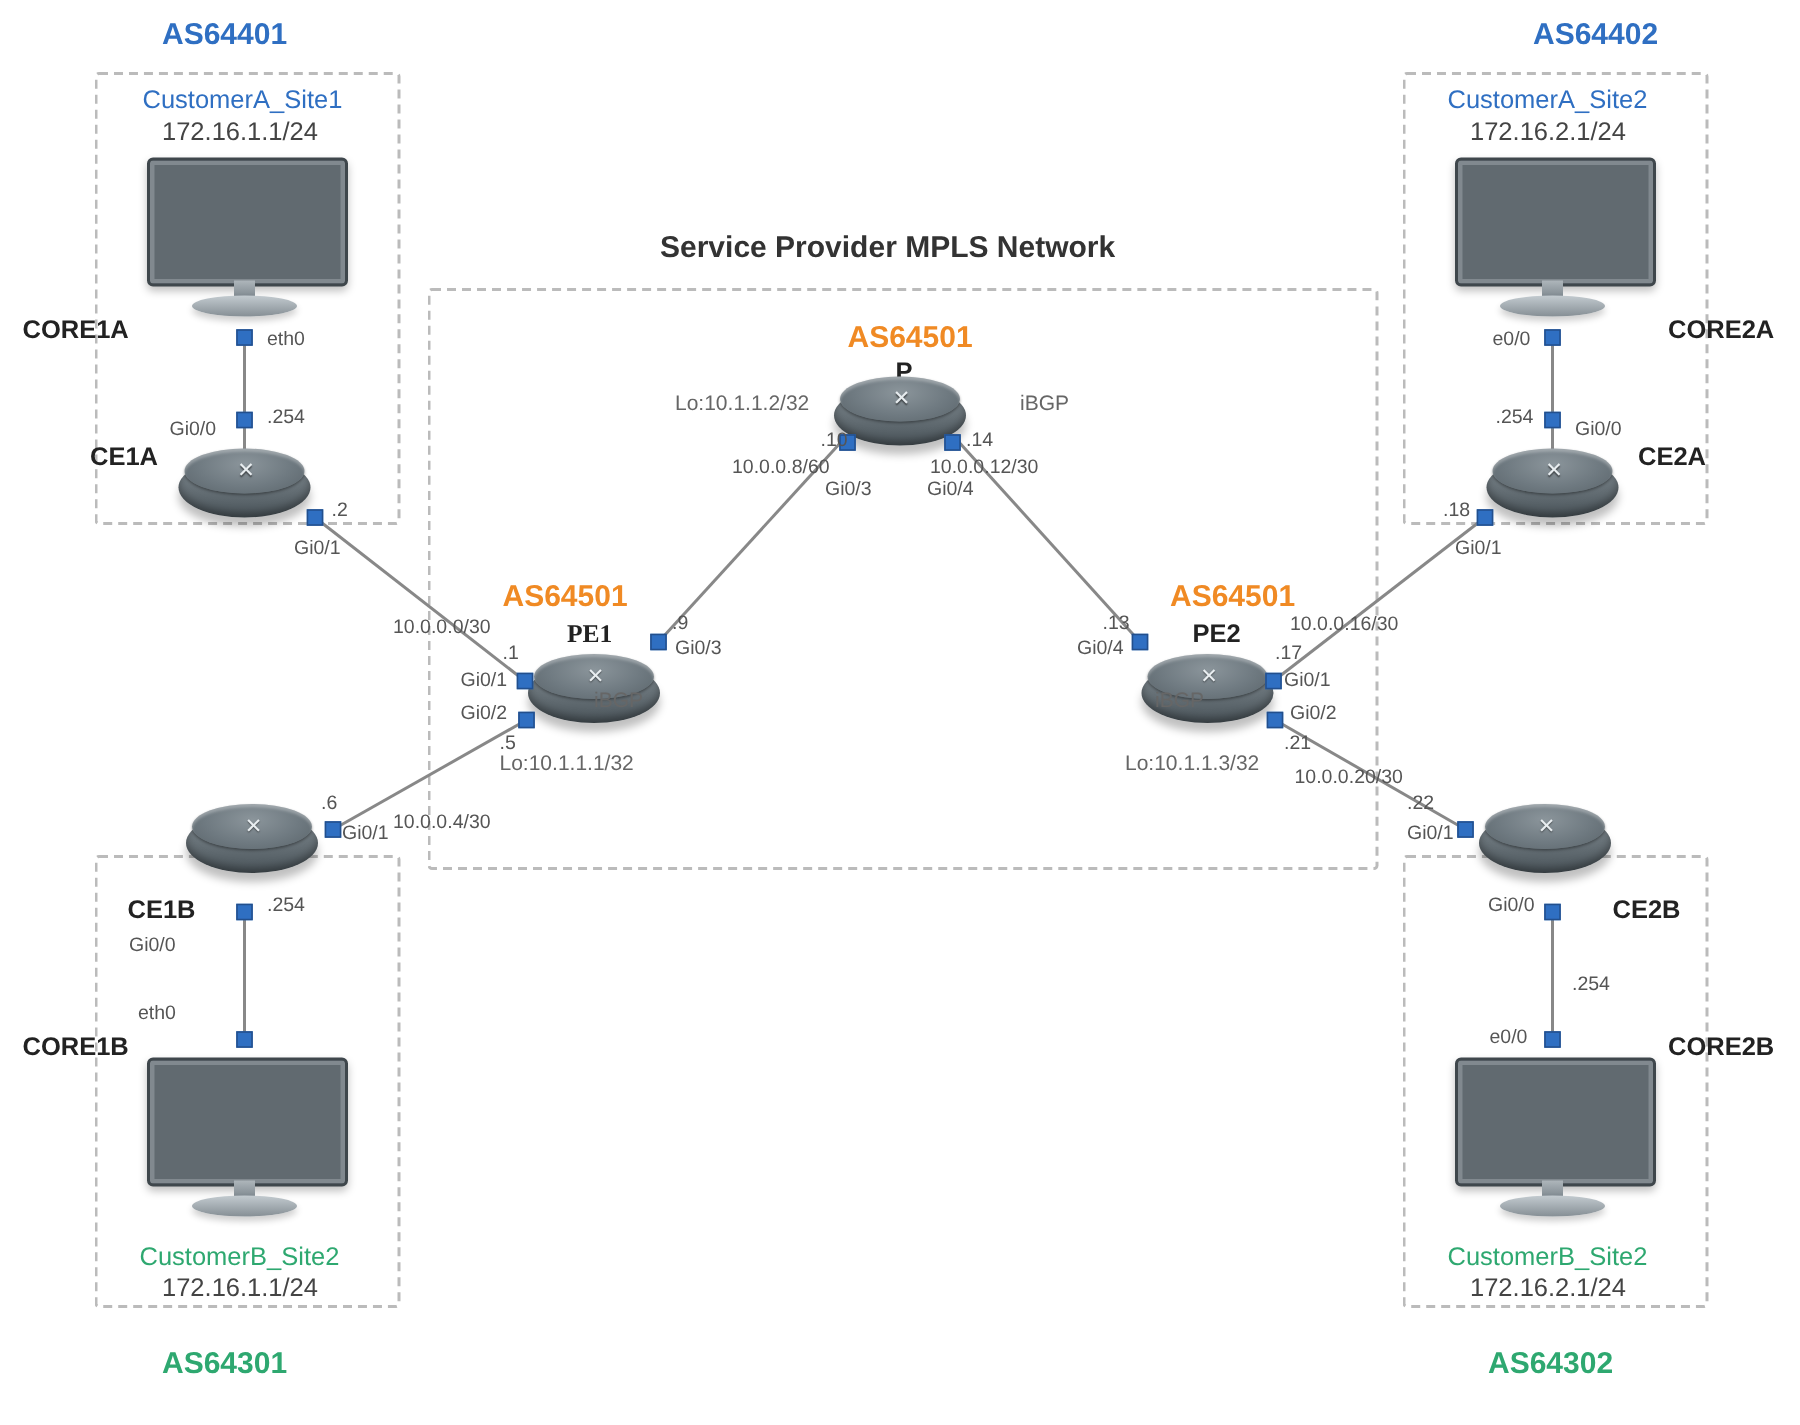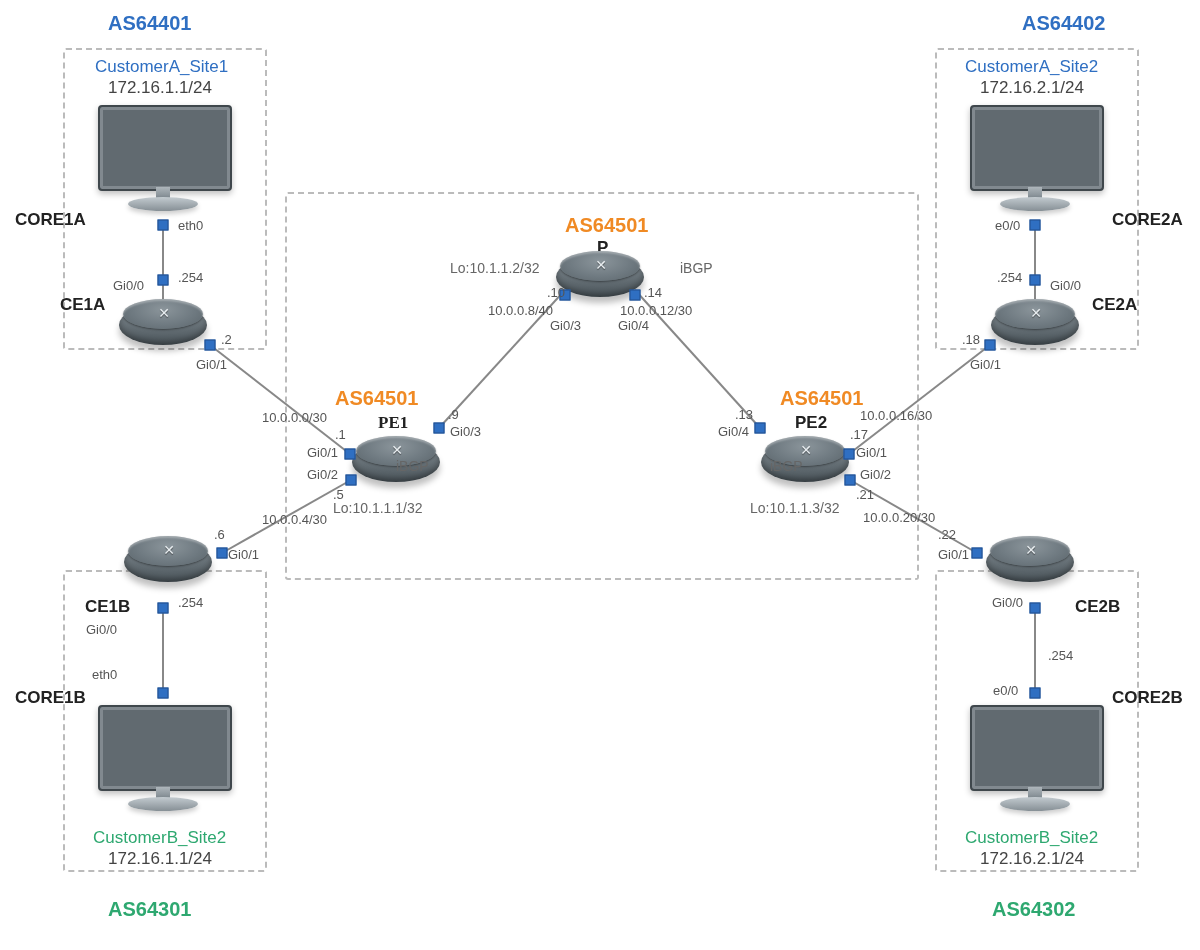--- a/index.html
+++ b/index.html
@@ -222,35 +222,36 @@
   <div class="disk"></div>
       <div class="top"></div>
       <div class="arrows">✕</div>
 </div>
 <div class="label bold mid" style="left:1092px; top:295px;">CE2A</div>
 
 <div class="port" style="left:990px; top:345px;"></div>
 <div class="label thin" style="left:962px; top:332px;">.18</div>
 <div class="label thin" style="left:970px; top:357px;">Gi0/1</div>
 
+<div class="label big" style="left:440px; top:154px; color:#333;">Service Provider MPLS Network</div>
 
 <div class="label big orange" style="left:565px; top:214px;">AS64501</div>
 <div class="label bold mid" style="left:597px; top:238px;">P</div>
 <div class="label gray" style="left:450px; top:260px;">Lo:10.1.1.2/32</div>
 <div class="label gray" style="left:680px; top:260px;">iBGP</div>
 
 <div class="router" style="left:600px; top:278px;">
   <div class="disk"></div>
       <div class="top"></div>
       <div class="arrows">✕</div>
 </div>
 
 <div class="port" style="left:565px; top:295px;"></div>
 <div class="label thin" style="left:547px; top:285px;">.10</div>
-<div class="label thin" style="left:488px; top:303px;">10.0.0.8/40</div>
+<div class="label thin" style="left:488px; top:303px;">10.0.0.8/60</div>
 <div class="label thin" style="left:550px; top:318px;">Gi0/3</div>
 
 <div class="port" style="left:635px; top:295px;"></div>
 <div class="label thin" style="left:644px; top:285px;">.14</div>
 <div class="label thin" style="left:620px; top:303px;">10.0.0.12/30</div>
 <div class="label thin" style="left:618px; top:318px;">Gi0/4</div>
 
 <div class="label big orange" style="left:335px; top:387px;">AS64501</div>
 <div class="label bold mid" style="left:378px; top:413px;font-family:Liberation Serif, serif;">PE1</div>
 <div class="router" style="left:396px; top:463px;">
@@ -266,21 +267,21 @@
 <div class="label thin" style="left:335px; top:427px;">.1</div>
 <div class="label thin" style="left:262px; top:410px;">10.0.0.0/30</div>
 
 <div class="port" style="left:439px; top:428px;"></div>
 <div class="label thin" style="left:448px; top:407px;">.9</div>
 <div class="label thin" style="left:450px; top:424px;">Gi0/3</div>
 
 <div class="port" style="left:351px; top:480px;"></div>
 <div class="label thin" style="left:307px; top:467px;">Gi0/2</div>
 <div class="label thin" style="left:333px; top:487px;">.5</div>
-<div class="label thin" style="left:262px; top:512px;">10.0.0.4/30</div>
+<div class="label thin" style="left:262px; top:540px;">10.0.0.4/30</div>
 
 <div class="label big orange" style="left:780px; top:387px;">AS64501</div>
 <div class="label bold mid" style="left:795px; top:413px;text-align:center;">PE2</div>
 <div class="router" style="left:805px; top:463px;">
   <div class="disk"></div>
       <div class="top"></div>
       <div class="arrows">✕</div>
 </div>
 <div class="label gray" style="left:770px; top:458px;">iBGP</div>
 <div class="label gray" style="left:750px; top:500px;">Lo:10.1.1.3/32</div>

